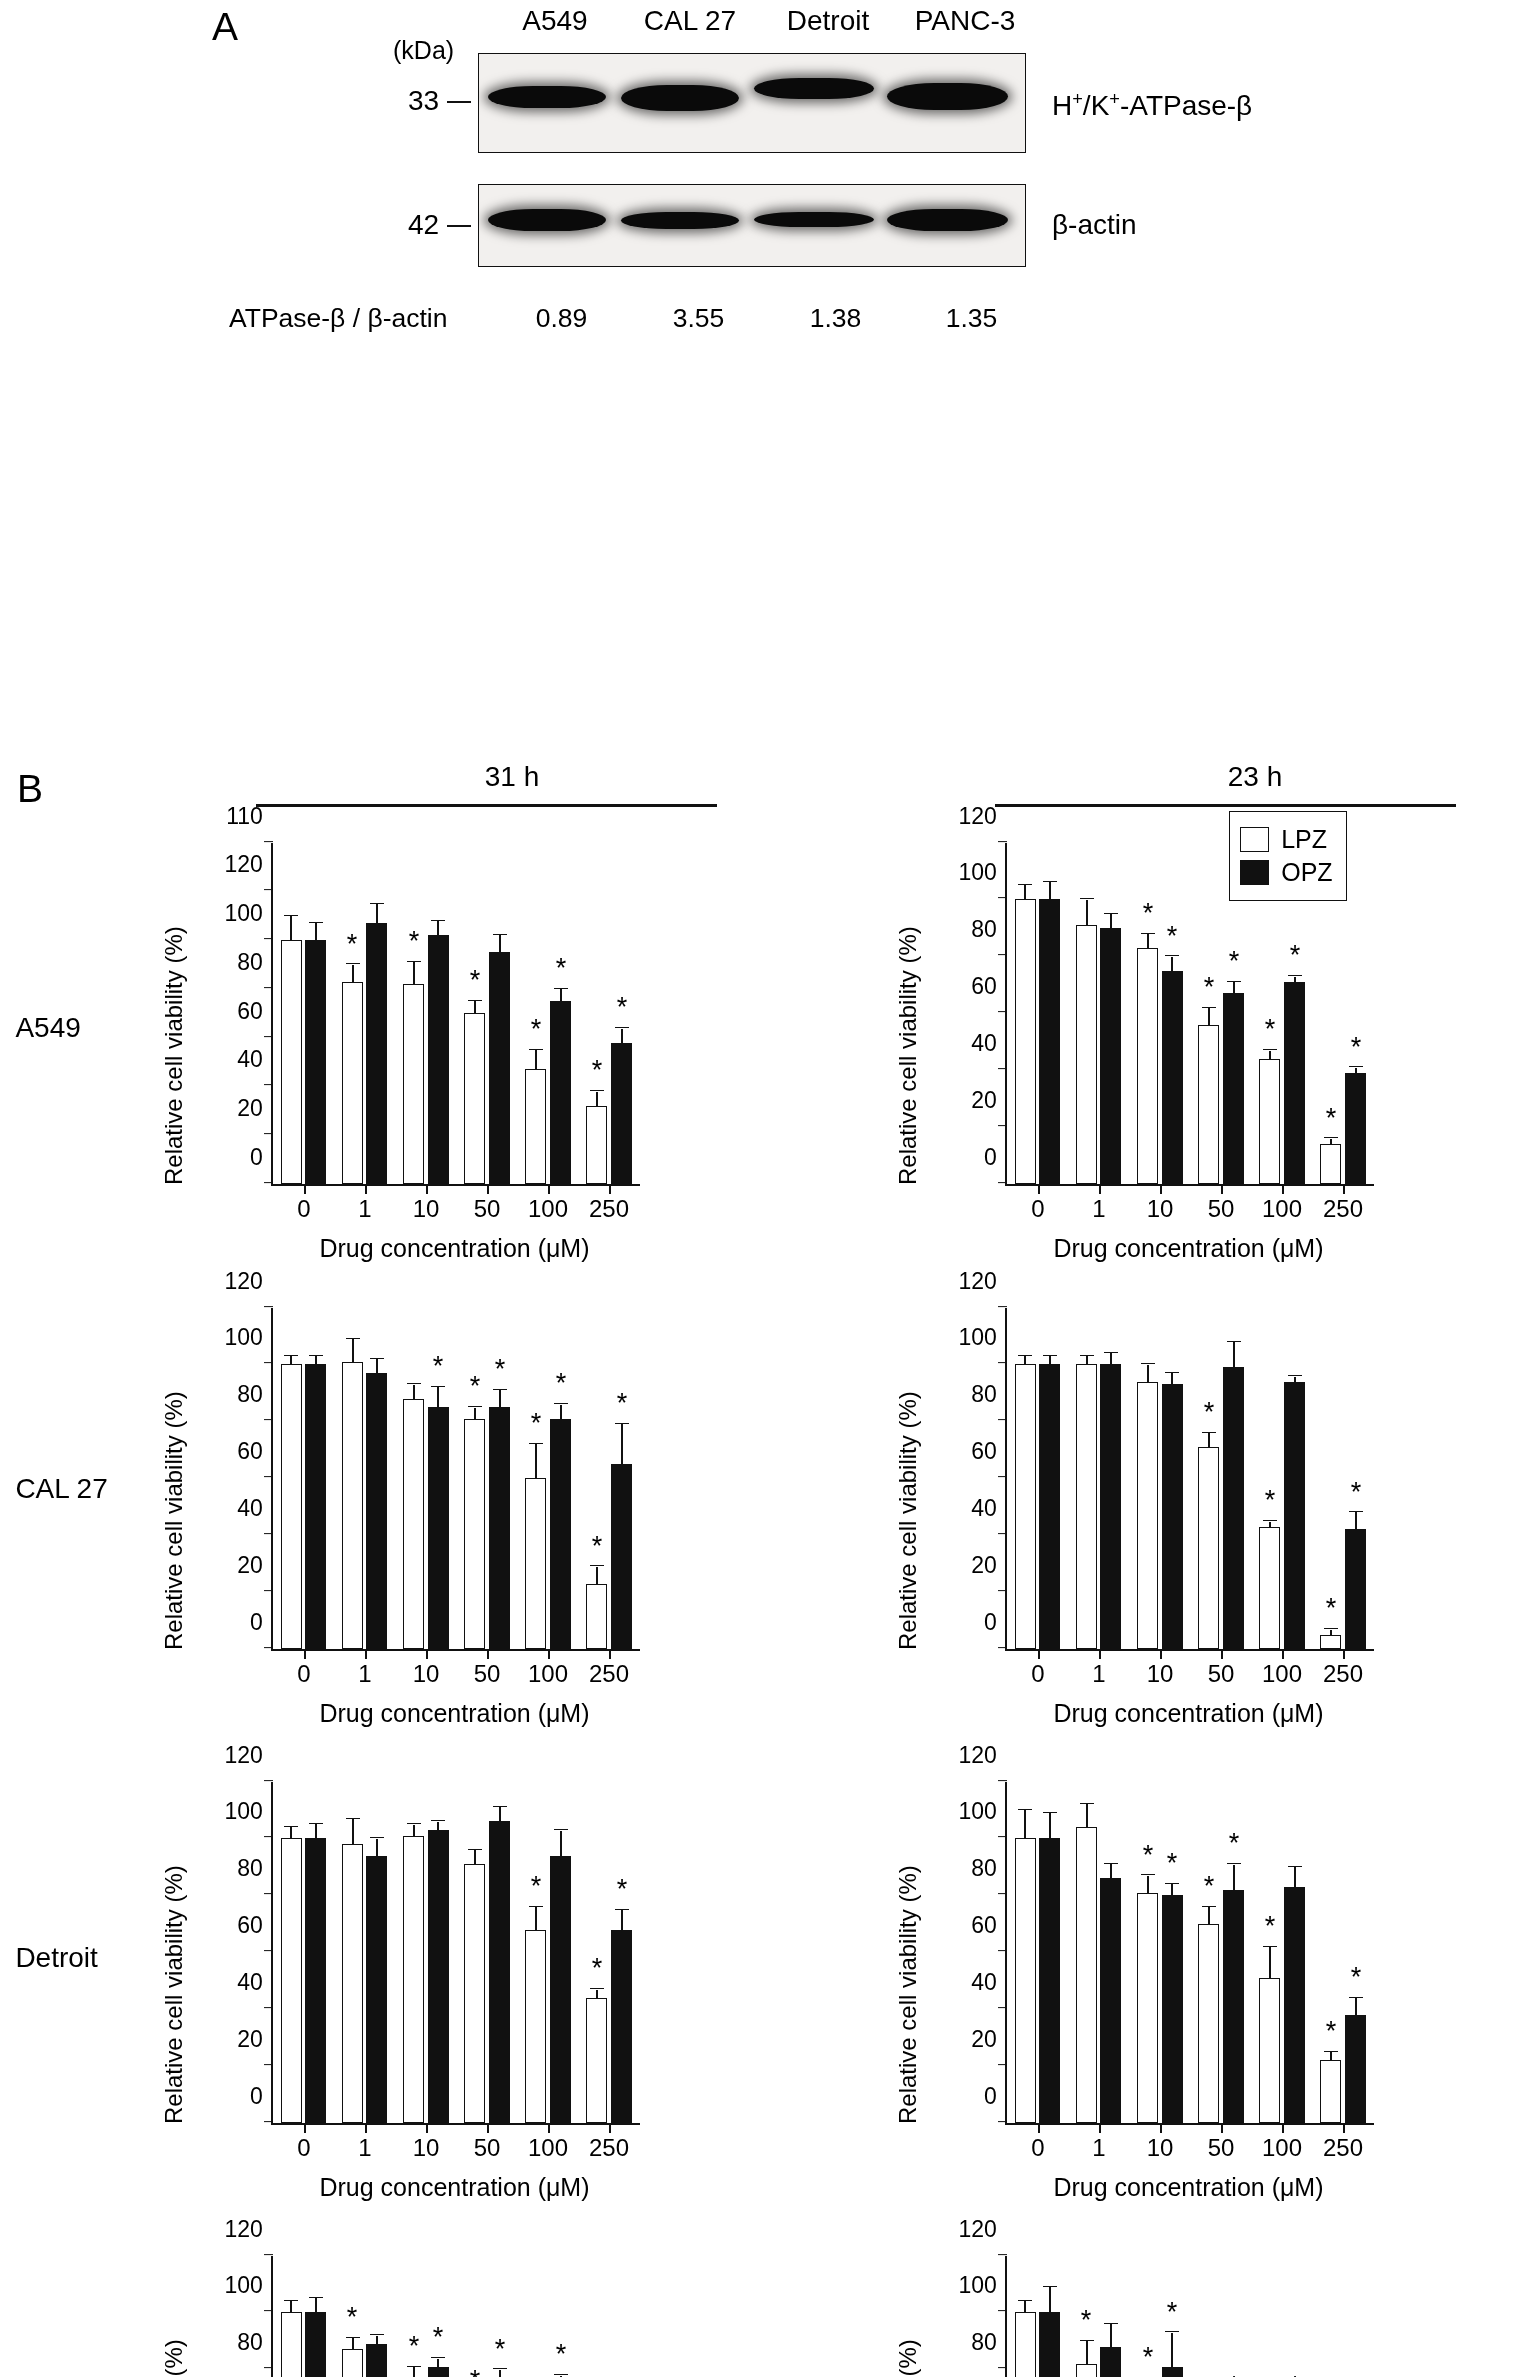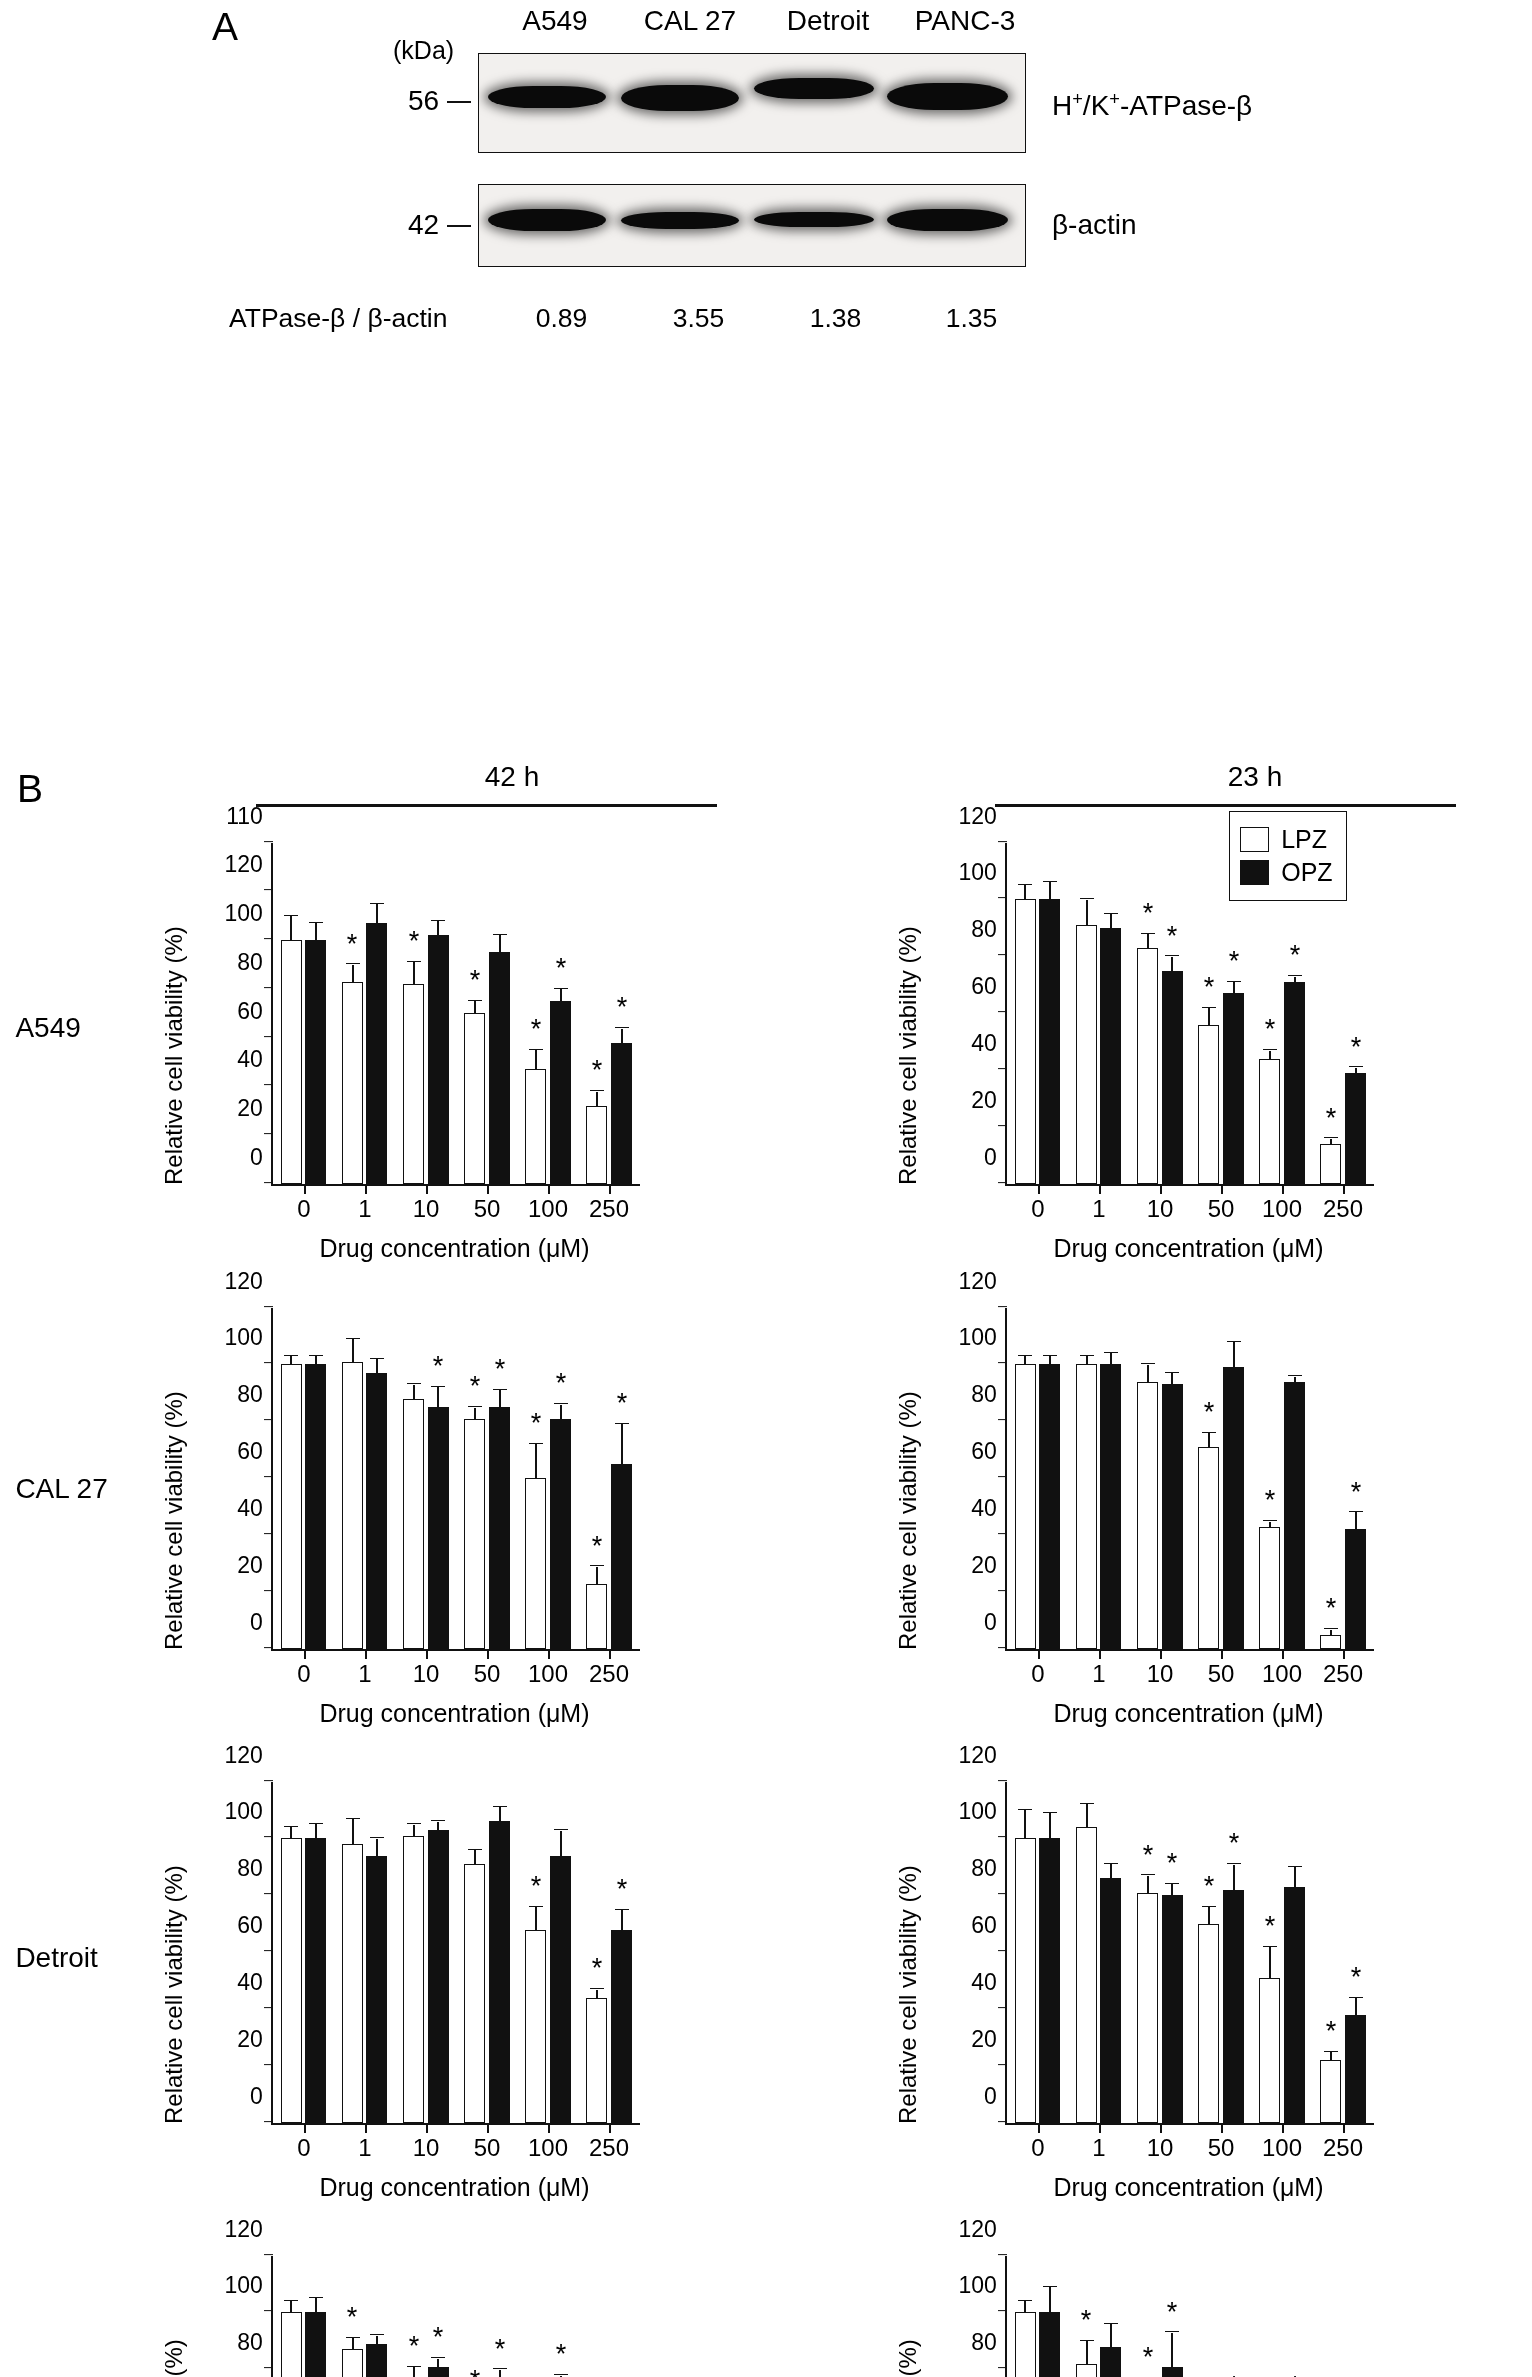--- a/index.html
+++ b/index.html
@@ -62,21 +62,21 @@
 
 <div id="panelA">
   <div class="panel-letter" id="letterA">A</div>
   <div class="kda-label">(kDa)</div>
 
   <div class="lane-label" style="left:478px;">A549</div>
   <div class="lane-label" style="left:613px;">CAL 27</div>
   <div class="lane-label" style="left:751px;">Detroit</div>
   <div class="lane-label" style="left:888px;">PANC-3</div>
 
-  <div class="mw" style="left:408px;top:85px;">56</div>
+  <div class="mw" style="left:408px;top:85px;">33</div>
   <div class="mw-tick" style="left:447px;top:101px;"></div>
   <div class="mw" style="left:408px;top:209px;">42</div>
   <div class="mw-tick" style="left:447px;top:225px;"></div>
 
   <div class="blot-box" id="blot1">
     <div class="band" style="left:8.5px;  top:32px; width:118px; height:22px;"></div>
     <div class="band" style="left:142px; top:31px; width:118px; height:25.6px;"></div>
     <div class="band" style="left:275px; top:24px; width:120px; height:21.3px;"></div>
     <div class="band" style="left:408px; top:29px; width:121px; height:26.5px;"></div>
   </div>
@@ -93,21 +93,21 @@
   <div class="ratio-label" style="left:229px;top:303px;">ATPase-β / β-actin</div>
   <div class="ratio-val" style="left:493px;top:303px;">0.89</div>
   <div class="ratio-val" style="left:630px;top:303px;">3.55</div>
   <div class="ratio-val" style="left:767px;top:303px;">1.38</div>
   <div class="ratio-val" style="left:903px;top:303px;">1.35</div>
 </div>
 
 <div id="panelB">
   <div class="panel-letter" id="letterB">B</div>
 
-  <div class="timehead" style="left:384px;top:394px;">42 h</div>
+  <div class="timehead" style="left:384px;top:394px;">31 h</div>
   <div class="timerule" style="left:256px;top:437px;width:461px;"></div>
   <div class="timehead" style="left:1127px;top:394px;">23 h</div>
   <div class="timerule" style="left:995px;top:437px;width:461px;"></div>
 
   <div class="rowlabel" style="left:15.4px;top:645px;">A549</div>
   <div class="rowlabel" style="left:15.4px;top:1106px;">CAL 27</div>
   <div class="rowlabel" style="left:15.4px;top:1575px;">Detroit</div>
 
   <div class="legend" id="legend-box" style="left: 1229px; top: 444px;">
     <div class="legend-row">

